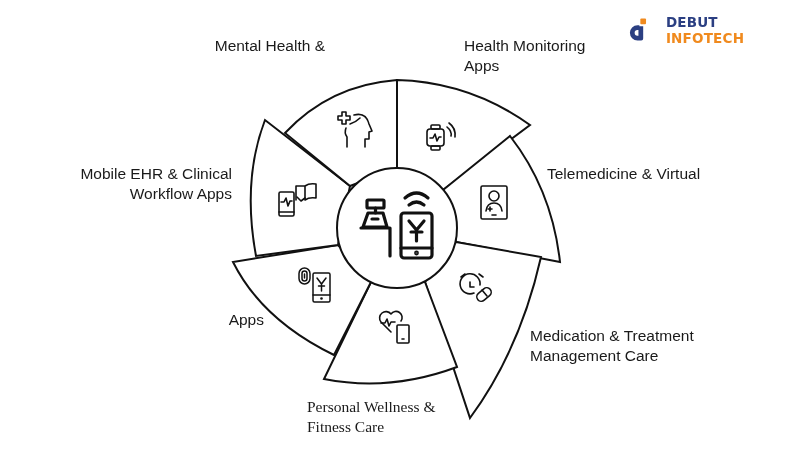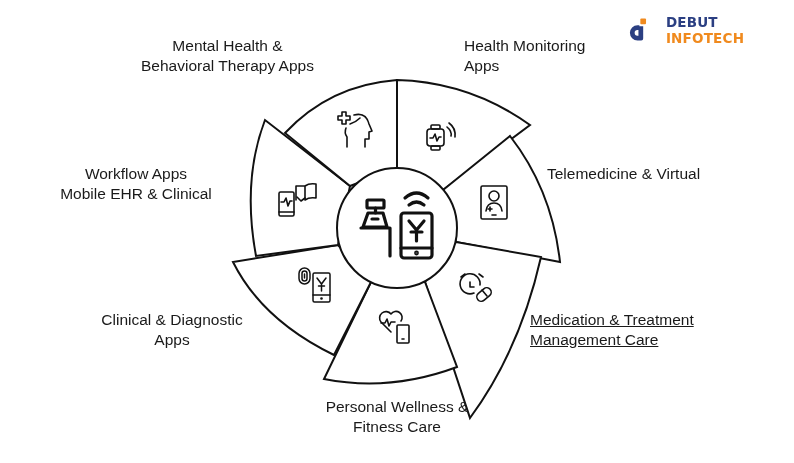--- a/index.html
+++ b/index.html
@@ -5,22 +5,22 @@
   html,body{margin:0;padding:0;background:#ffffff;}
   body{width:794px;height:463px;position:relative;overflow:hidden;font-family:"Liberation Sans","DejaVu Sans",sans-serif;color:#1a1a1a;}
   .logo{position:absolute;left:628px;top:14px;display:flex;align-items:center;gap:17px;}
   .logo svg{display:block;}
   .logo-text{font-family:"DejaVu Sans",sans-serif;font-weight:bold;font-size:13.5px;letter-spacing:0.2px;}
   .logo-text .d{color:#2b3f82;}
   .logo-text .i{color:#f08a1e;}
   .diagram{position:absolute;left:0;top:0;}
   .label{position:absolute;font-size:15.5px;line-height:20px;color:#1a1a1a;white-space:nowrap;}
   .label .line{display:block;}
-  .r{text-align:center;}
-  .c{text-align:center;}
+  .r{text-align:right;}
+  .c{text-align:left;font-family:Liberation Serif, serif;}
 </style>
 </head>
 <body>
 
 <div class="logo">
   <svg width="22" height="26" viewBox="0 0 22 26">
     <rect x="13" y="1" width="6" height="6" rx="1" fill="#f08a1e"></rect>
     <path d="M16 9 V22 A2 2 0 0 1 14 24 H10 A8 8 0 0 1 10 8 H12 V13 H10 A3 3 0 0 0 10 19 H11 V9 Z" fill="#2b3f82"></path>
   </svg>
   <div class="logo-text">
@@ -116,43 +116,41 @@
   <g fill="none" stroke="#111" stroke-width="1.6" stroke-linecap="round" stroke-linejoin="round" transform="translate(338,112)">
     <path d="M4 0 H8 V4 H12 V8 H8 V12 H4 V8 H0 V4 H4 Z"></path>
     <path d="M12 12 Q18 10 22 6"></path>
     <path d="M16 3 Q28 0 31 12 L34 19 L31 20 V27 H27 V35"></path>
     <path d="M8 16 Q6 21 9 25 V35"></path>
   </g>
 </svg>
 
 <div class="label r" style="left:130px;top:36px;width:195px;">
   <span class="line">Mental Health &amp;</span>
-  <span class="line">Behavioral Therapy Apps</span>
 </div>
 
 <div class="label" style="left:464px;top:36px;">
   <span class="line">Health Monitoring</span>
   <span class="line">Apps</span>
 </div>
 
 <div class="label" style="left:539px;top:164px;margin-left:8px;">
   <span class="line">Telemedicine &amp; Virtual</span>
 </div>
 
-<div class="label" style="left:530px;top:310px;text-decoration:underline;">
+<div class="label" style="left:530px;top:326px;">
   <span class="line">Medication &amp; Treatment</span>
   <span class="line">Management Care</span>
 </div>
 
 <div class="label c" style="left:307px;top:397px;width:180px;">
   <span class="line">Personal Wellness &amp;</span>
   <span class="line">Fitness Care</span>
 </div>
 
 <div class="label r" style="left:80px;top:310px;width:184px;">
-  <span class="line">Clinical &amp; Diagnostic</span>
   <span class="line">Apps</span>
 </div>
 
 <div class="label r" style="left:40px;top:164px;width:192px;">
+  <span class="line">Mobile EHR &amp; Clinical</span>
   <span class="line">Workflow Apps</span>
-  <span class="line">Mobile EHR &amp; Clinical</span>
 </div>
 
 </body></html>

